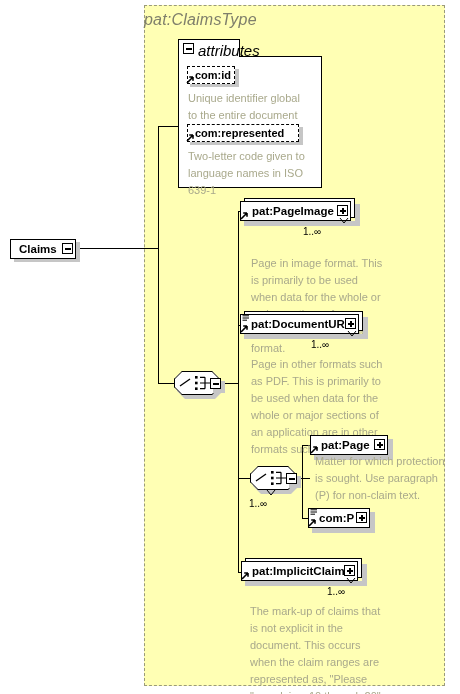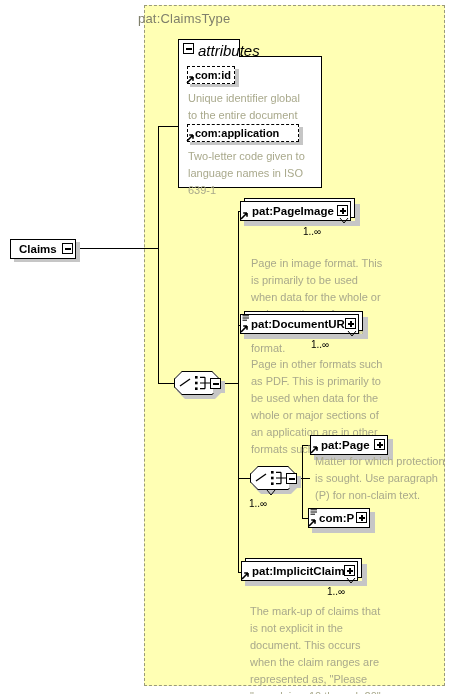--- a/index.html
+++ b/index.html
@@ -12,23 +12,24 @@
 
   
   .type-container{
     position:absolute;
     left:144px;top:5px;width:301px;height:681px;
     background:#ffffb4;
     border:1px dashed #9a9a7a;
     box-sizing:border-box;
   }
   .type-title{
-    position:absolute;left:138px;top:11px;
-    font-size:13px;color:#7f7f6b;letter-spacing:0.2px;
+    position:absolute;left:144px;top:11px;
+    font-size:16px;color:#7f7f6b;letter-spacing:0.2px;
     white-space:nowrap;
+    font-style:italic;
   }
 
   
   .attrs-tab{
     position:absolute;left:178px;top:39px;width:62px;height:18px;
     background:#ffffff;border:1px solid #000000;border-bottom:none;
     box-sizing:border-box;
   }
   .attrs-body{
     position:absolute;left:178px;top:56px;width:144px;height:132px;
@@ -177,21 +178,21 @@
   <div class="attr-node" style="left:187px;top:66px;width:48px;"></div>
   <div class="attr-label" style="left:195px;top:69px;">com:id</div>
   <svg class="arrow-gl" style="left:186px;top:75px;" viewBox="0 0 9 9">
     <path d="M1 8 L7 2 M7 2 L3.2 2 M7 2 L7 5.8" stroke="#000" stroke-width="1.6" fill="none"></path>
   </svg>
   <div class="desc" style="left:188px;top:90px;width:124px;">Unique identifier global to the entire document</div>
 
   <div class="node-shadow" style="left:190px;top:141px;width:113px;height:4px;"></div>
   <div class="node-shadow" style="left:299px;top:127px;width:4px;height:18px;"></div>
   <div class="attr-node" style="left:187px;top:124px;width:112px;"></div>
-  <div class="attr-label" style="left:195px;top:127px;">com:application</div>
+  <div class="attr-label" style="left:195px;top:127px;">com:represented</div>
   <svg class="arrow-gl" style="left:186px;top:133px;" viewBox="0 0 9 9">
     <path d="M1 8 L7 2 M7 2 L3.2 2 M7 2 L7 5.8" stroke="#000" stroke-width="1.6" fill="none"></path>
   </svg>
   <div class="desc" style="left:188px;top:148px;width:124px;">Two-letter code given to language names in ISO 639-1</div>
 
   <div class="compositor" style="left:174px;top:371px;">
     <div class="comp-shadow"></div>
     <div class="comp-body"></div>
     <svg class="comp-outline" viewBox="0 0 46 24">
       <path d="M8 0.5 L38 0.5 L45.5 8 L45.5 16 L38 23.5 L8 23.5 L0.5 16 L0.5 8 Z" fill="none" stroke="#000" stroke-width="1"></path>

